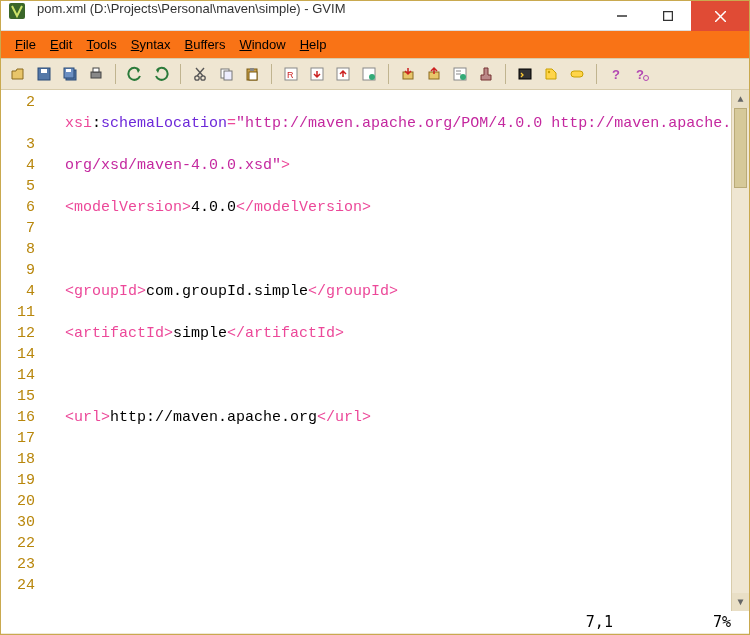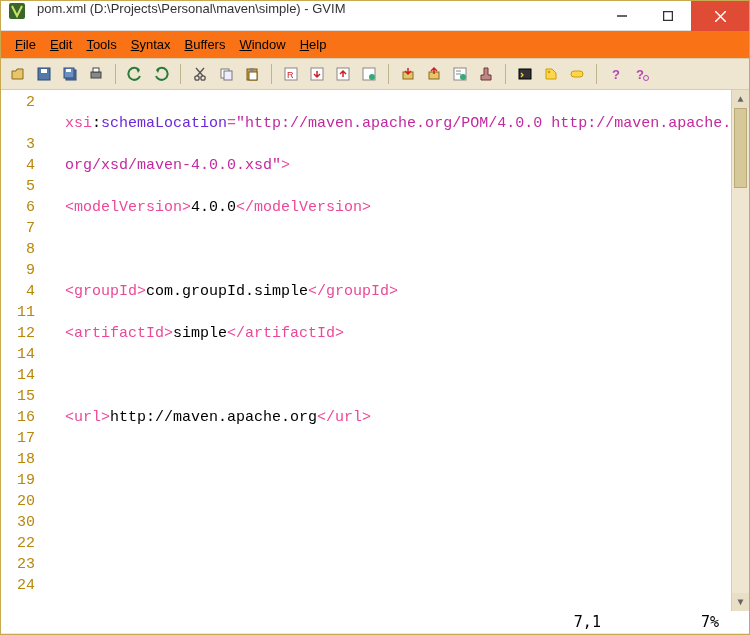--- a/index.html
+++ b/index.html
@@ -21,21 +21,21 @@
 .gutter .ln { height: 21px; }
 .code { flex: 1; padding: 2px 4px; white-space: pre; overflow: hidden; position: relative; }
 .code .line { height: 21px; }
 .tag { color: #ec4899; }
 .attr { color: #6d28d9; font-family: Liberation Mono, monospace; }
 .str { color: #c4289f; }
 .cursor { display: inline-block; width: 9px; height: 17px; background: #000; vertical-align: text-bottom; margin-right: -9px; position: relative; top: -1px; }
 .scrollbar { position: absolute; right: 0; top: 0; width: 18px; height: 100%; background: #efe6d2; border-left: 1px solid #d8ccab; }
 .sbarrow { height: 18px; display: flex; align-items: center; justify-content: center; font-size: 10px; color: #666; background: #e9dfc6; }
 .sbthumb { position: absolute; left: 2px; right: 2px; background: #d6c999; border: 1px solid #b9aa78; }
-.statusbar { height: 22px; background: #fff; display: flex; align-items: center; font-family: Consolas, monospace; font-size: 15px; padding: 0 22px; }
+.statusbar { height: 22px; background: #fff; display: flex; align-items: center; font-family: Consolas, monospace; font-size: 15px; padding: 0 10px; }
 .statusbar .pos { margin-left: auto; margin-right: 100px; }
 .statusbar .pct { margin-right: 8px; }
 svg { display: block; }
 </style>
 </head>
 <body>
 
 <div class="titlebar">
   <span class="appicon">
     <svg width="18" height="18" viewBox="0 0 18 18">

